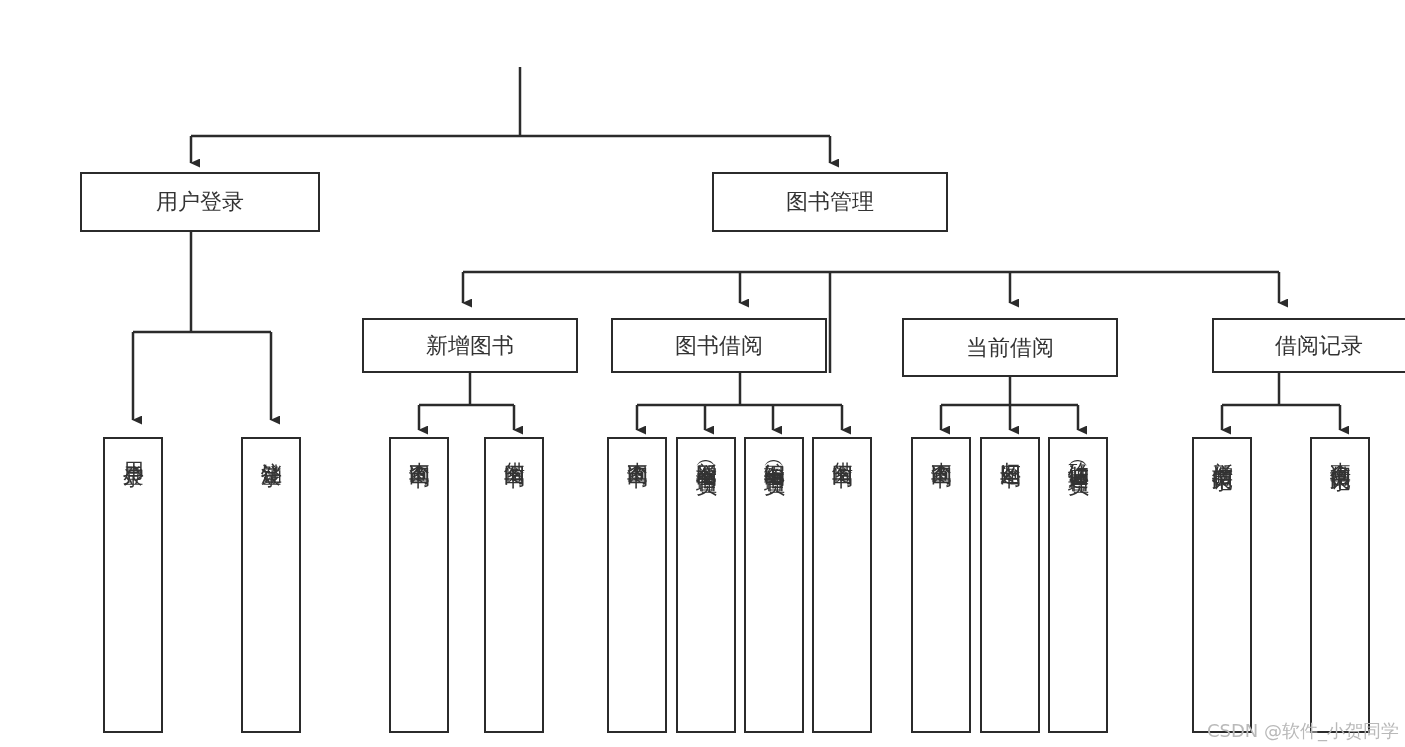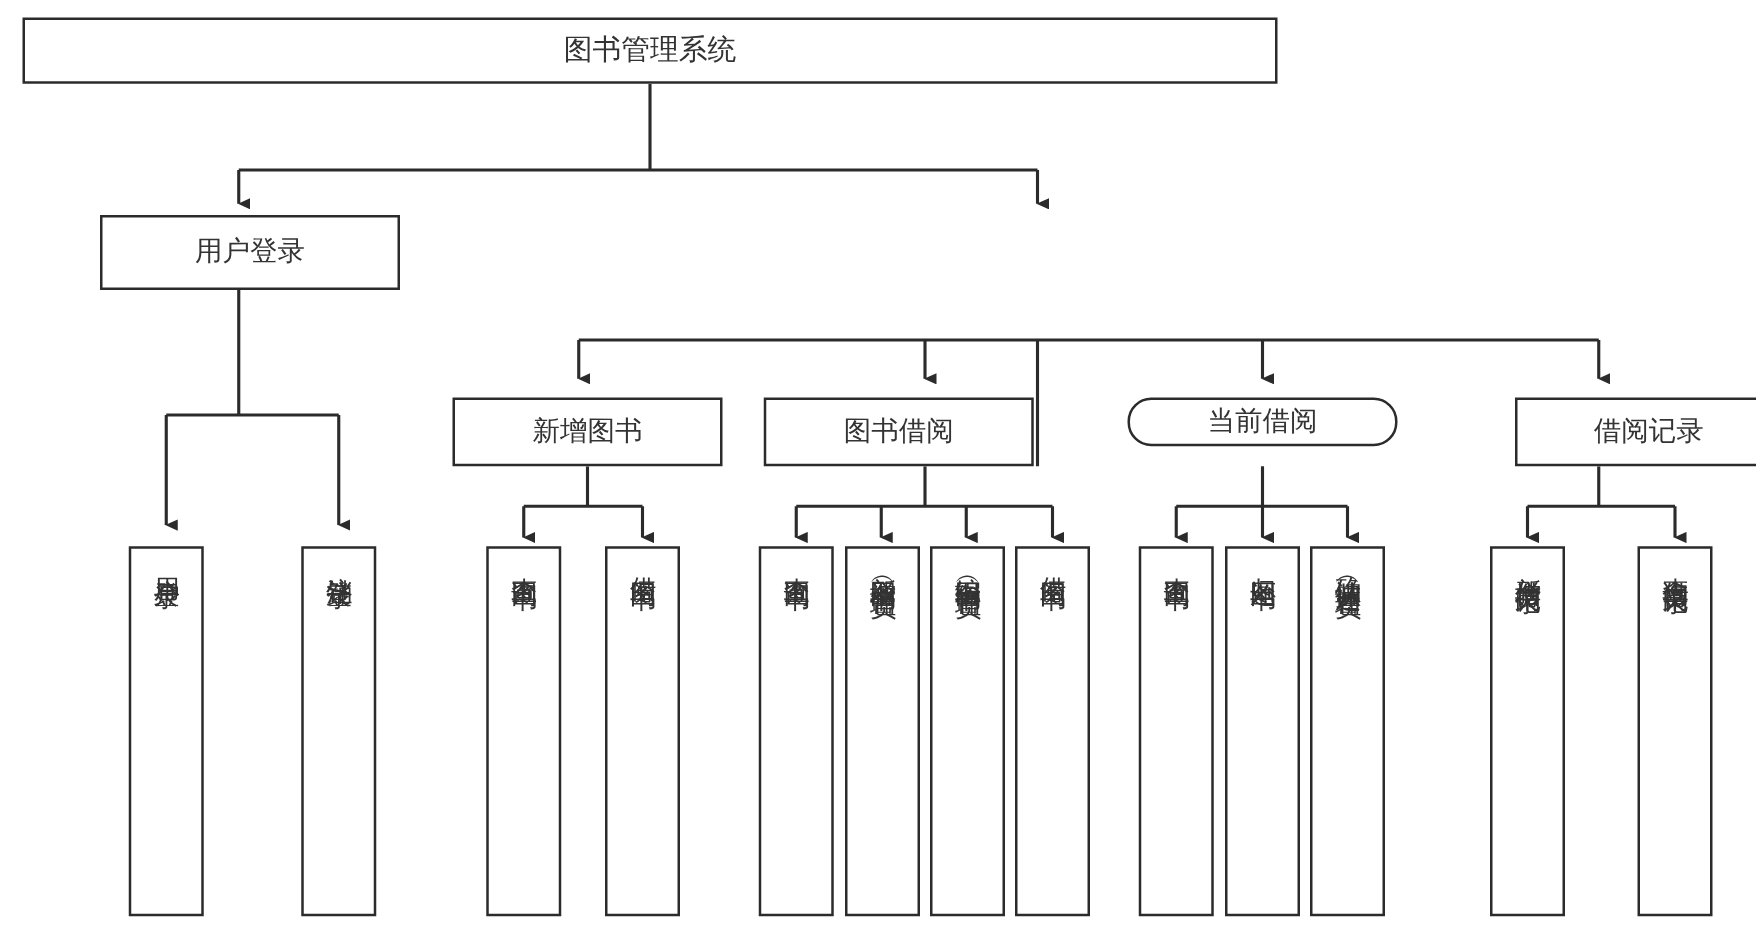--- a/index.html
+++ b/index.html
@@ -111,35 +111,35 @@
       <line x1="1010" y1="405" x2="1010" y2="430" marker-end="url(#arrowhead)"></line>
       <line x1="1078" y1="405" x2="1078" y2="430" marker-end="url(#arrowhead)"></line>
 
       <line x1="1279" y1="373" x2="1279" y2="405"></line>
       <line x1="1222" y1="405" x2="1340" y2="405"></line>
       <line x1="1222" y1="405" x2="1222" y2="430" marker-end="url(#arrowhead)"></line>
       <line x1="1340" y1="405" x2="1340" y2="430" marker-end="url(#arrowhead)"></line>
     </g>
   </svg>
 
-  <div class="node-box root" style="left:18px;top:14px;width:1004px;height:53px;">
-    <span class="node-label">图书管理系统</span>
-  </div>
 
   <div class="node-box level2" style="left:80px;top:172px;width:240px;height:60px;">
     <span class="node-label">用户登录</span>
+  </div>
+  <div class="node-box level2" style="left:712px;top:172px;width:236px;height:60px;">
+    <span class="node-label">图书管理</span>
   </div>
 
   <div class="node-box level3" style="left:362px;top:318px;width:216px;height:55px;">
     <span class="node-label">新增图书</span>
   </div>
   <div class="node-box level3" style="left:611px;top:318px;width:216px;height:55px;">
     <span class="node-label">图书借阅</span>
   </div>
-  <div class="node-box level3" style="left:902px;top:318px;width:216px;height:39px;border-radius:19px;">
+  <div class="node-box level3" style="left:902px;top:318px;width:216px;height:59px;">
     <span class="node-label">当前借阅</span>
   </div>
   <div class="node-box level3" style="left:1172px;top:318px;width:214px;height:55px;margin-left:40px;">
     <span class="node-label">借阅记录</span>
   </div>
 
   <div class="node-box vertical" style="left:103px;top:437px;width:60px;height:296px;">
     <span class="node-label">用户登录</span>
   </div>
   <div class="node-box vertical" style="left:241px;top:437px;width:60px;height:296px;">
@@ -176,13 +176,14 @@
     <span class="node-label">确认归还（管理员）</span>
   </div>
 
   <div class="node-box vertical" style="left:1192px;top:437px;width:60px;height:296px;">
     <span class="node-label">新增借阅记录</span>
   </div>
   <div class="node-box vertical" style="left:1310px;top:437px;width:60px;height:296px;">
     <span class="node-label">查询借阅记录</span>
   </div>
 
+  <div class="watermark">CSDN @软件_小贺同学</div>
 </div>
 
 </body></html>

